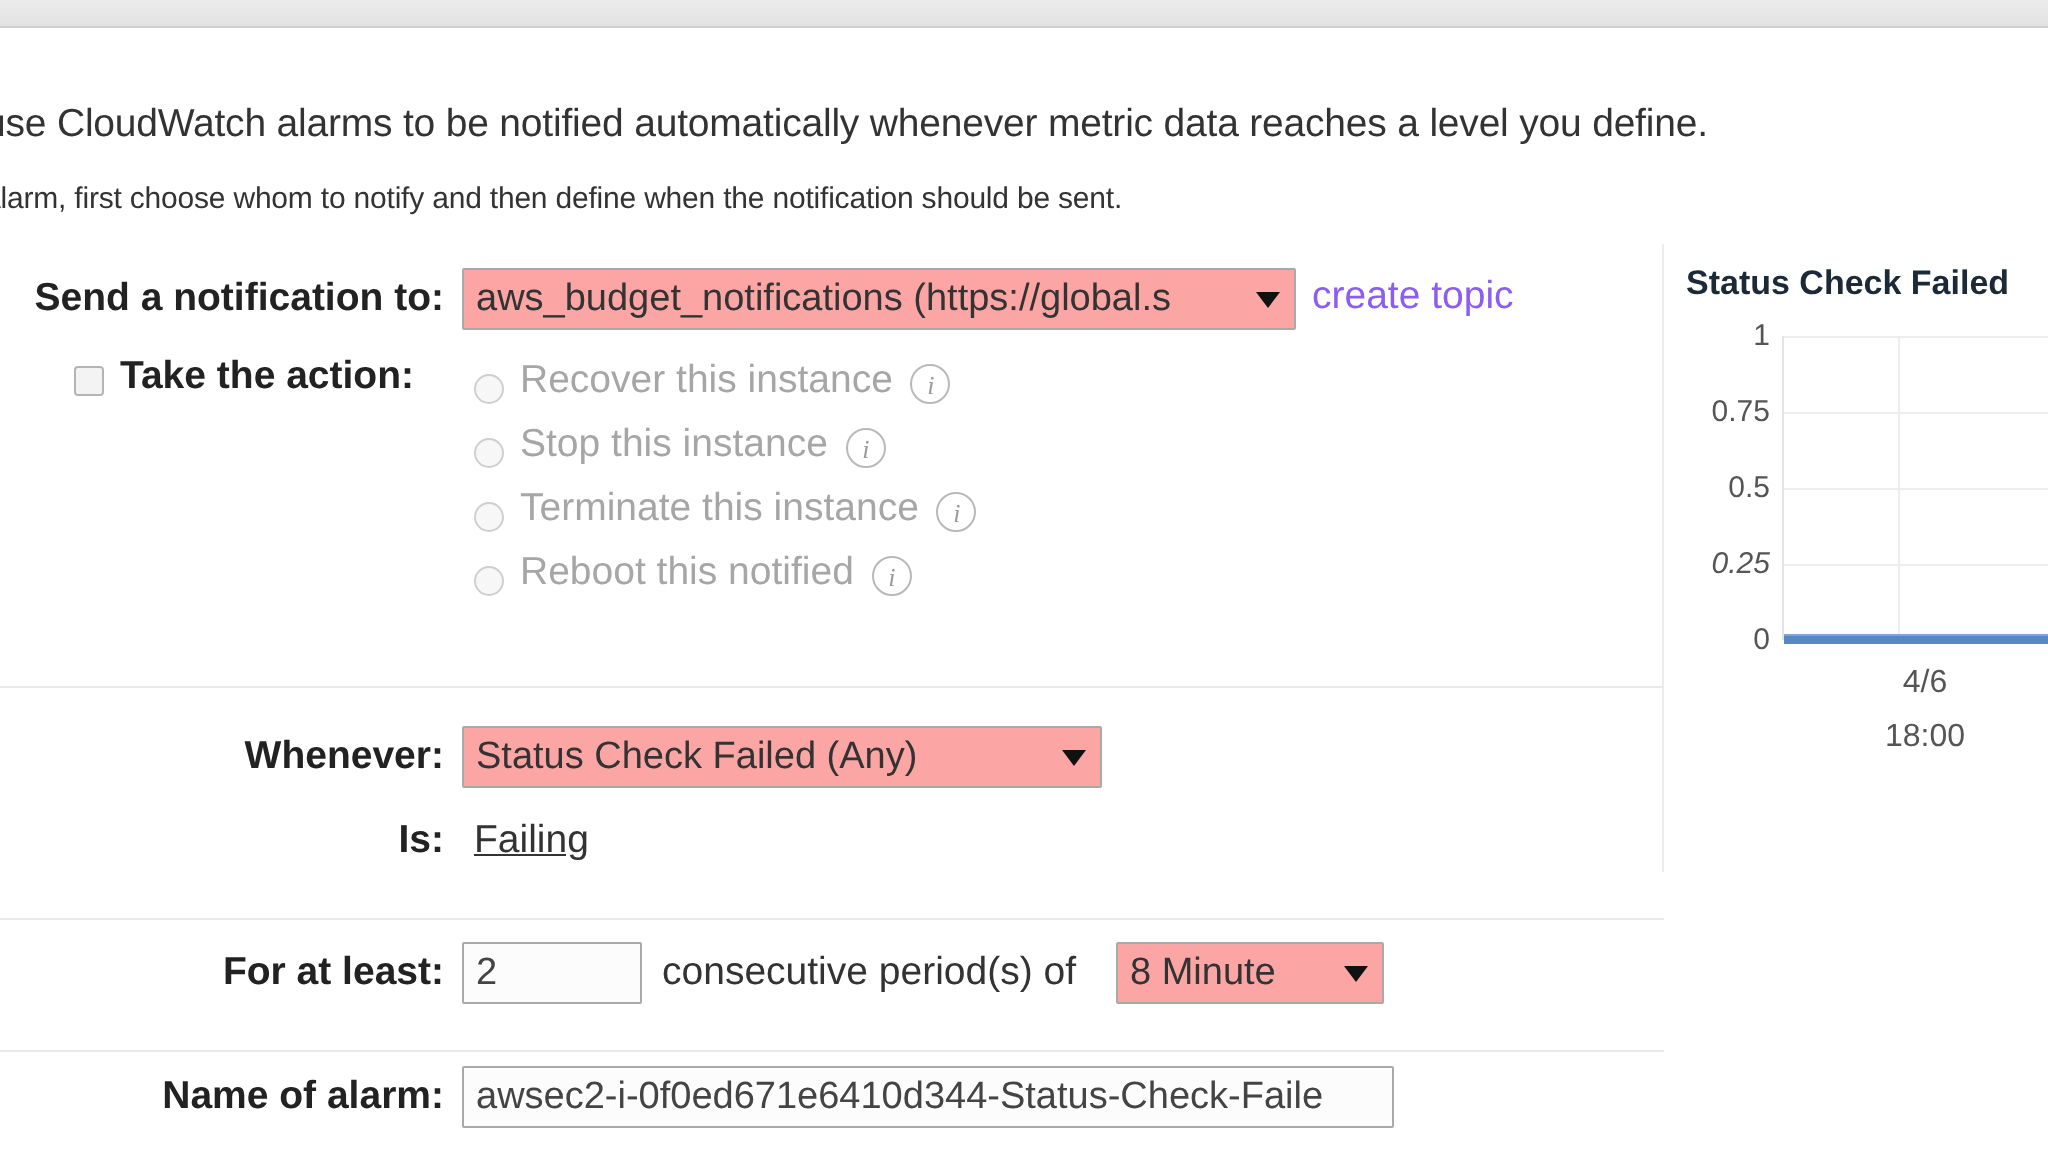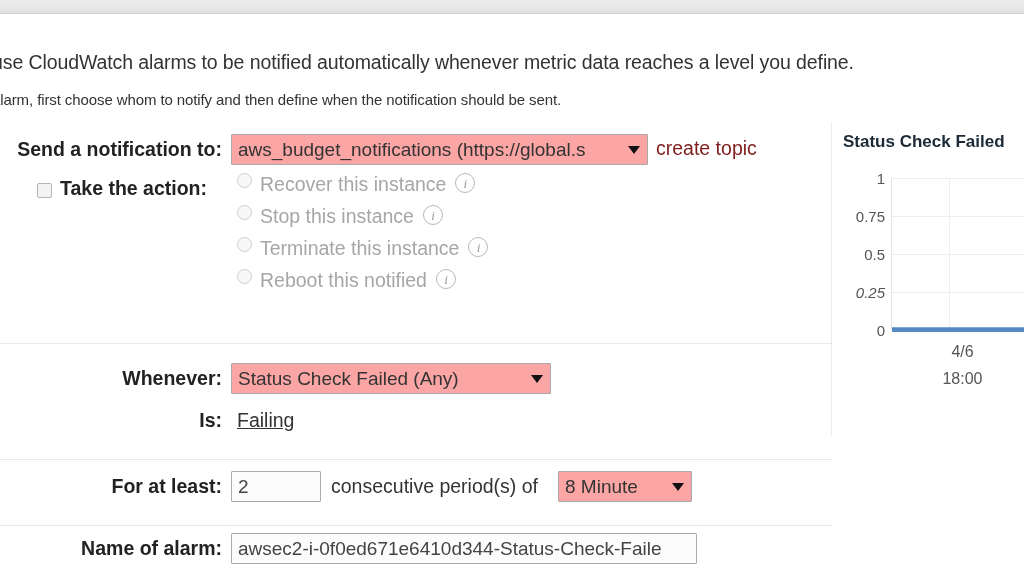--- a/index.html
+++ b/index.html
@@ -83,21 +83,21 @@
     right: 7px; top: 50%;
     transform: translateY(-50%);
     width: 0; height: 0;
     border-left: 6px solid transparent;
     border-right: 6px solid transparent;
     border-top: 8px solid #111;
   }
   .txt { background: #fcfcfc; color: #444; }
 
   .link {
-    color: #7f1d1d;
+    color: #8b5cf6;
     font-size: 19.5px;
     text-decoration: none;
     cursor: pointer;
     white-space: nowrap;
   }
 
   
   .cbox {
     display: inline-block;
     width: 15px; height: 15px;
@@ -105,21 +105,21 @@
     background: #f3f3f3;
     border-radius: 2px;
     vertical-align: middle;
     cursor: pointer;
   }
 
   
   .radio-list { position: absolute; left: 237px; top: 55px; }
   .radio-item {
     display: flex;
-    align-items: flex-start;
+    align-items: flex-end;
     height: 29px;
     margin-bottom: 3px;
   }
   .radio {
     width: 15px; height: 15px;
     border: 1px solid #cfcfcf;
     background: #f7f7f7;
     border-radius: 50%;
     margin-right: 8px;
     flex: none;
@@ -164,21 +164,21 @@
     position: absolute;
     left: 843px; top: 132px;
     width: 181px;
     height: 280px;
   }
   .chart-title {
     font-size: 17px;
     font-weight: bold;
     color: #1b2a36;
     white-space: nowrap;
-    margin-bottom: 26px;
+    margin-bottom: 16px;
   }
   .chart-body { position: relative; height: 160px; width: 181px; }
   .y-axis {
     position: absolute;
     left: 0; top: 0;
     width: 48px; height: 152px;
   }
   .ytick {
     position: absolute;
     right: 6px;

